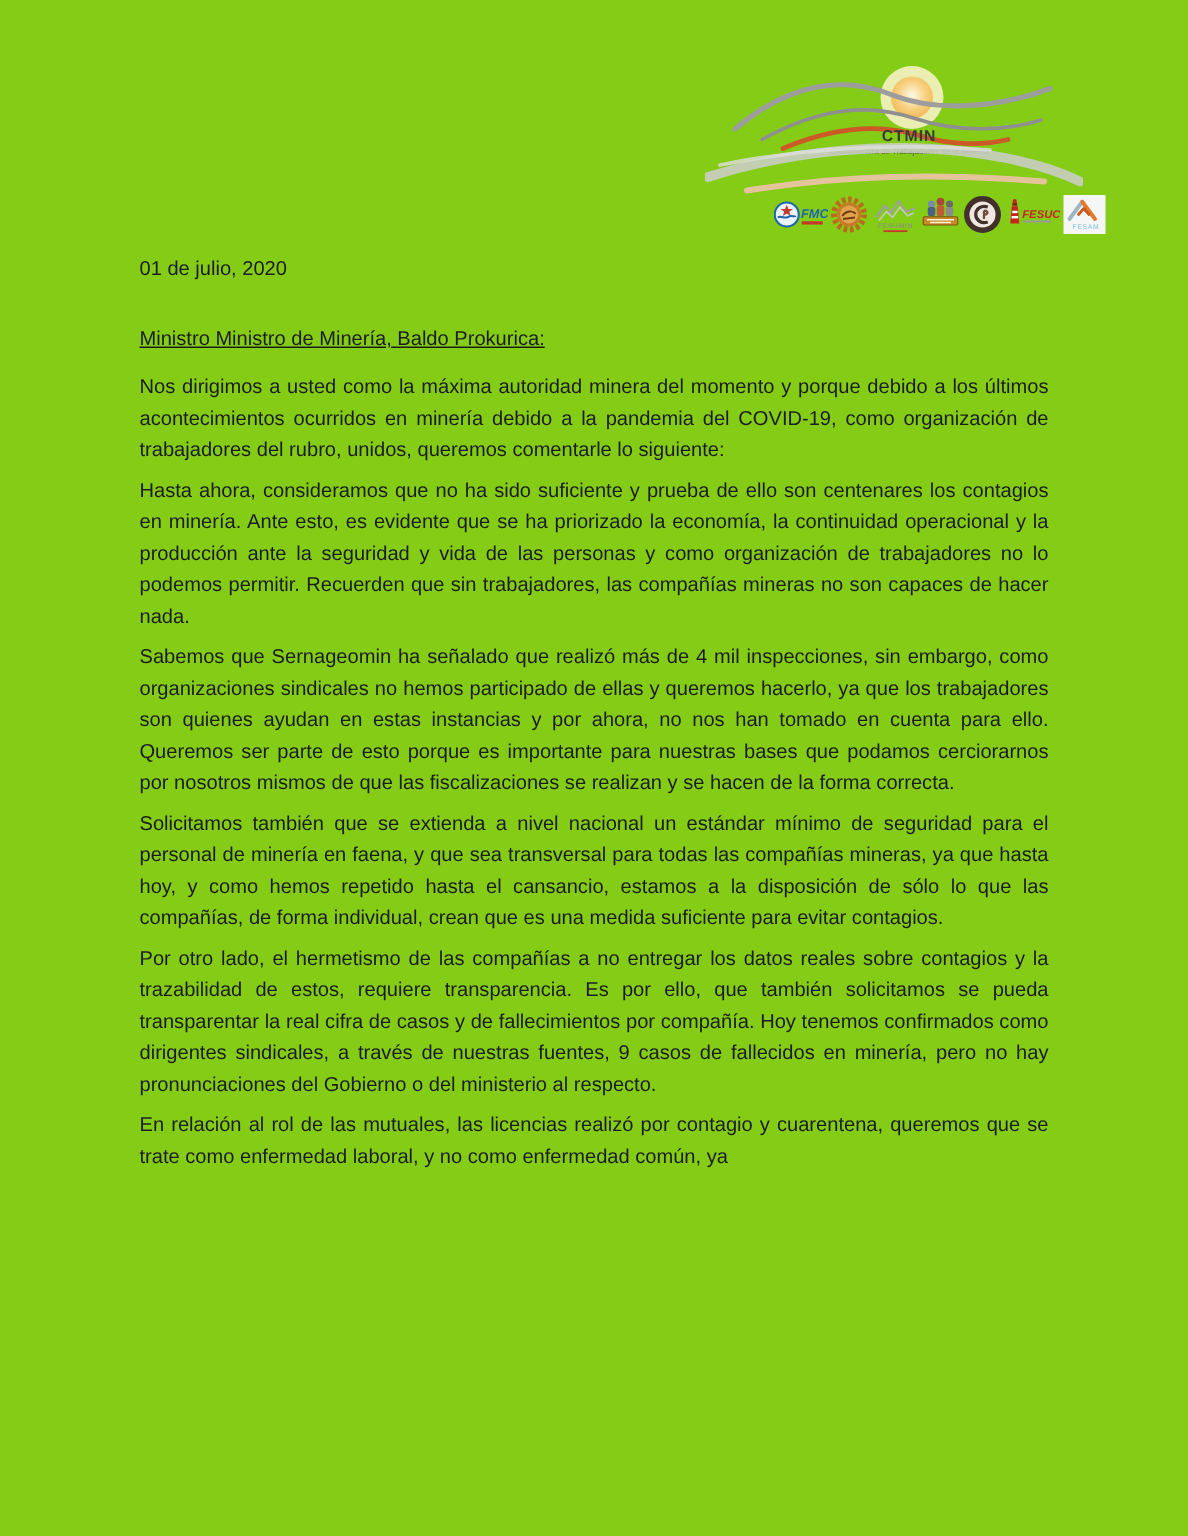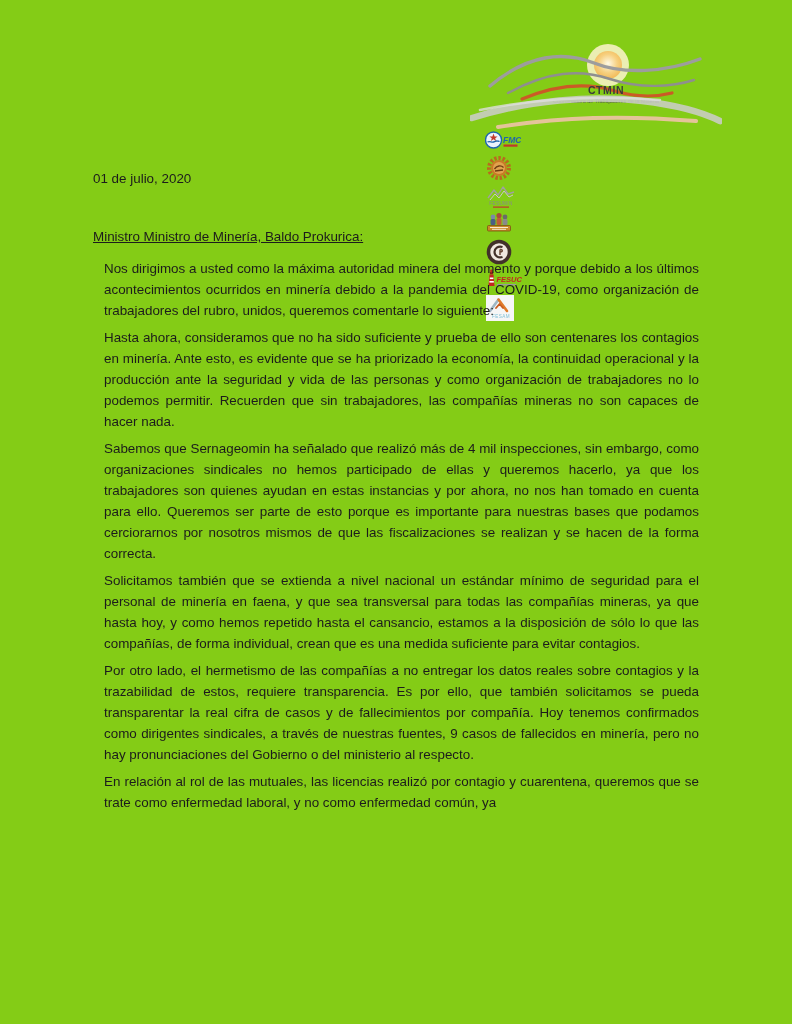--- a/index.html
+++ b/index.html
@@ -10,33 +10,33 @@
     font-family: "Liberation Sans", "DejaVu Sans", sans-serif;
     color: #1c1c1c;
     overflow: hidden;
   }
   .page { position: absolute; inset: 0; background: #84cc16; }
 
   
   .letterhead { position: absolute; left: 0; top: 0; width: 792px; height: 170px; }
   .ctmin-logo { position: absolute; left: 470px; top: 38px; width: 252px; height: 92px; }
   .affiliates {
-    position: absolute; left: 485px; top: 126px; width: 222px; height: 34px;
-    display: flex; align-items: flex-start; justify-content: space-between; flex-direction: column;
+    position: absolute; left: 516px; top: 126px; width: 222px; height: 34px;
+    display: flex; align-items: center; justify-content: space-between;
   }
   .affiliate { display: block; flex: 0 0 auto; }
 
   
   .letter-body {
     position: absolute; left: 93px; top: 168px; width: 606px;
     font-size: 13.4px; line-height: 21px; color: #1c1c1c;
   }
-  .letter-date   { margin: 0 0 37px 0; }
+  .letter-date   { margin: 0 0 26px 0; }
   .letter-recipient { margin: 0 0 11px 0; text-decoration: underline; }
-  .letter-para   { margin: 0 0 6px 11px; text-align: justify; }
+  .letter-para   { margin: 0 0 6px 0; text-align: justify; }
 </style>
 </head>
 <body>
 
 <div class="page">
 
   <header class="letterhead">
 
     <svg class="ctmin-logo" viewBox="0 0 252 92" aria-hidden="true">
       <defs>

